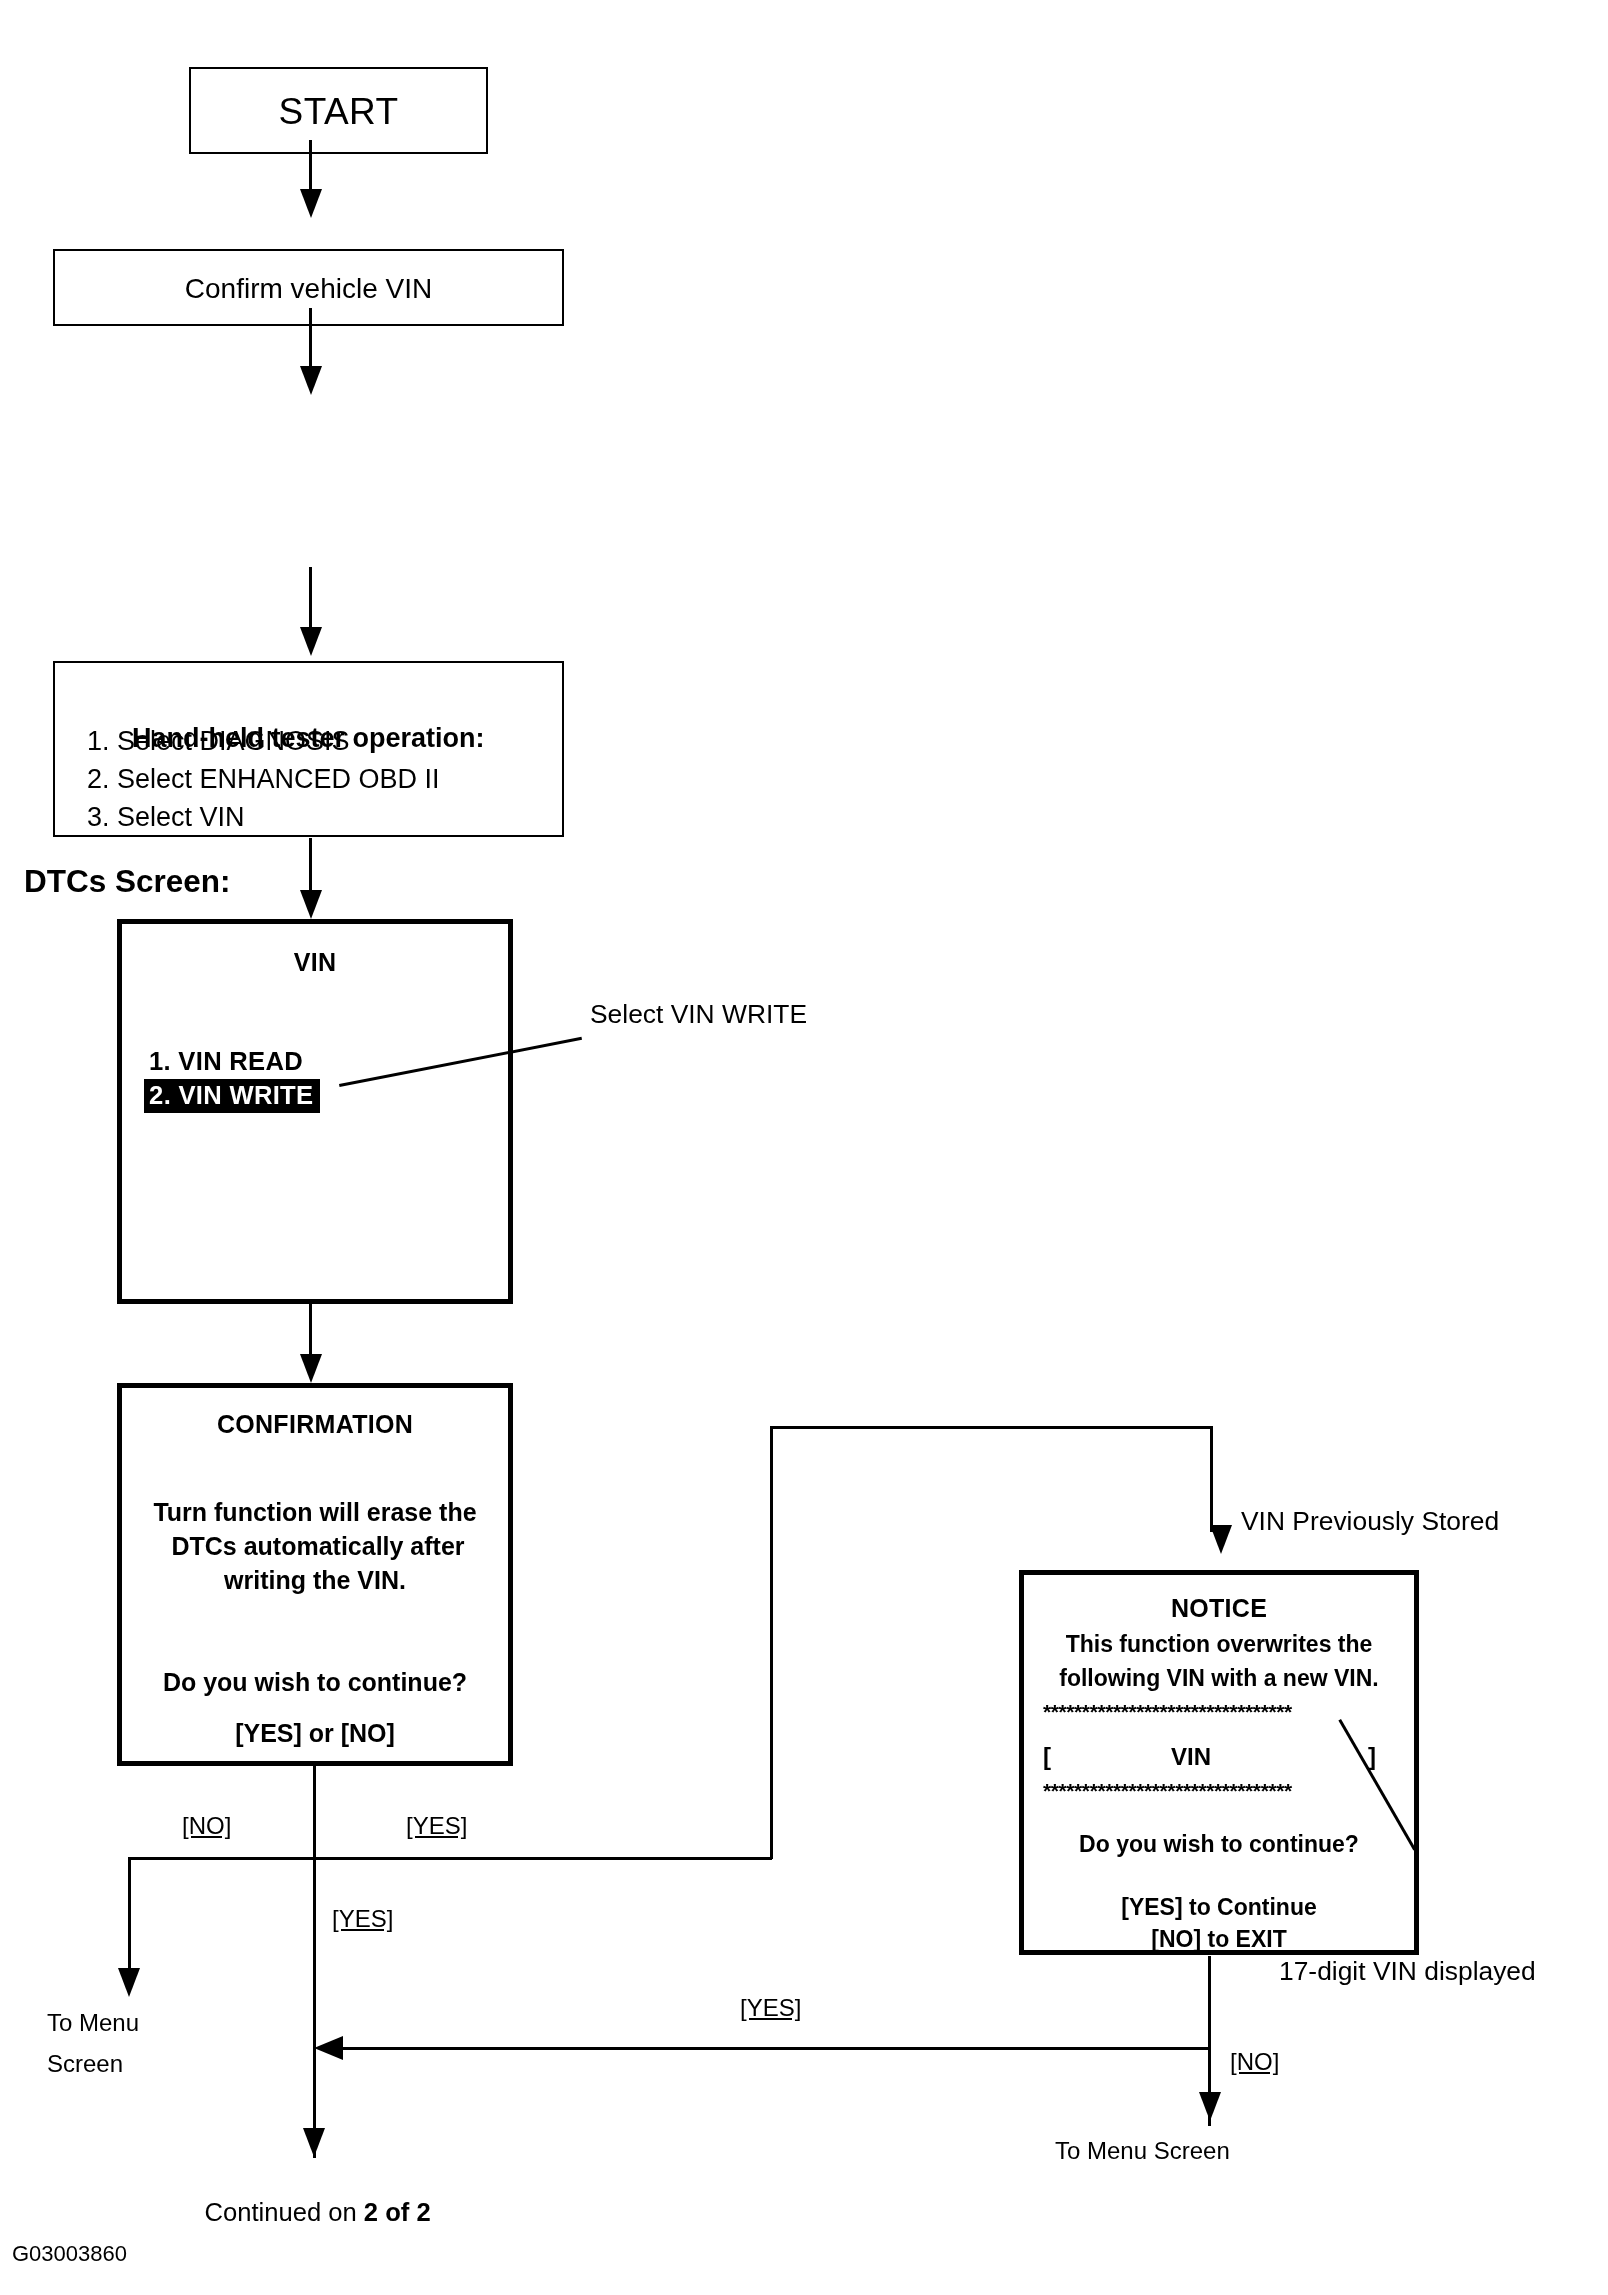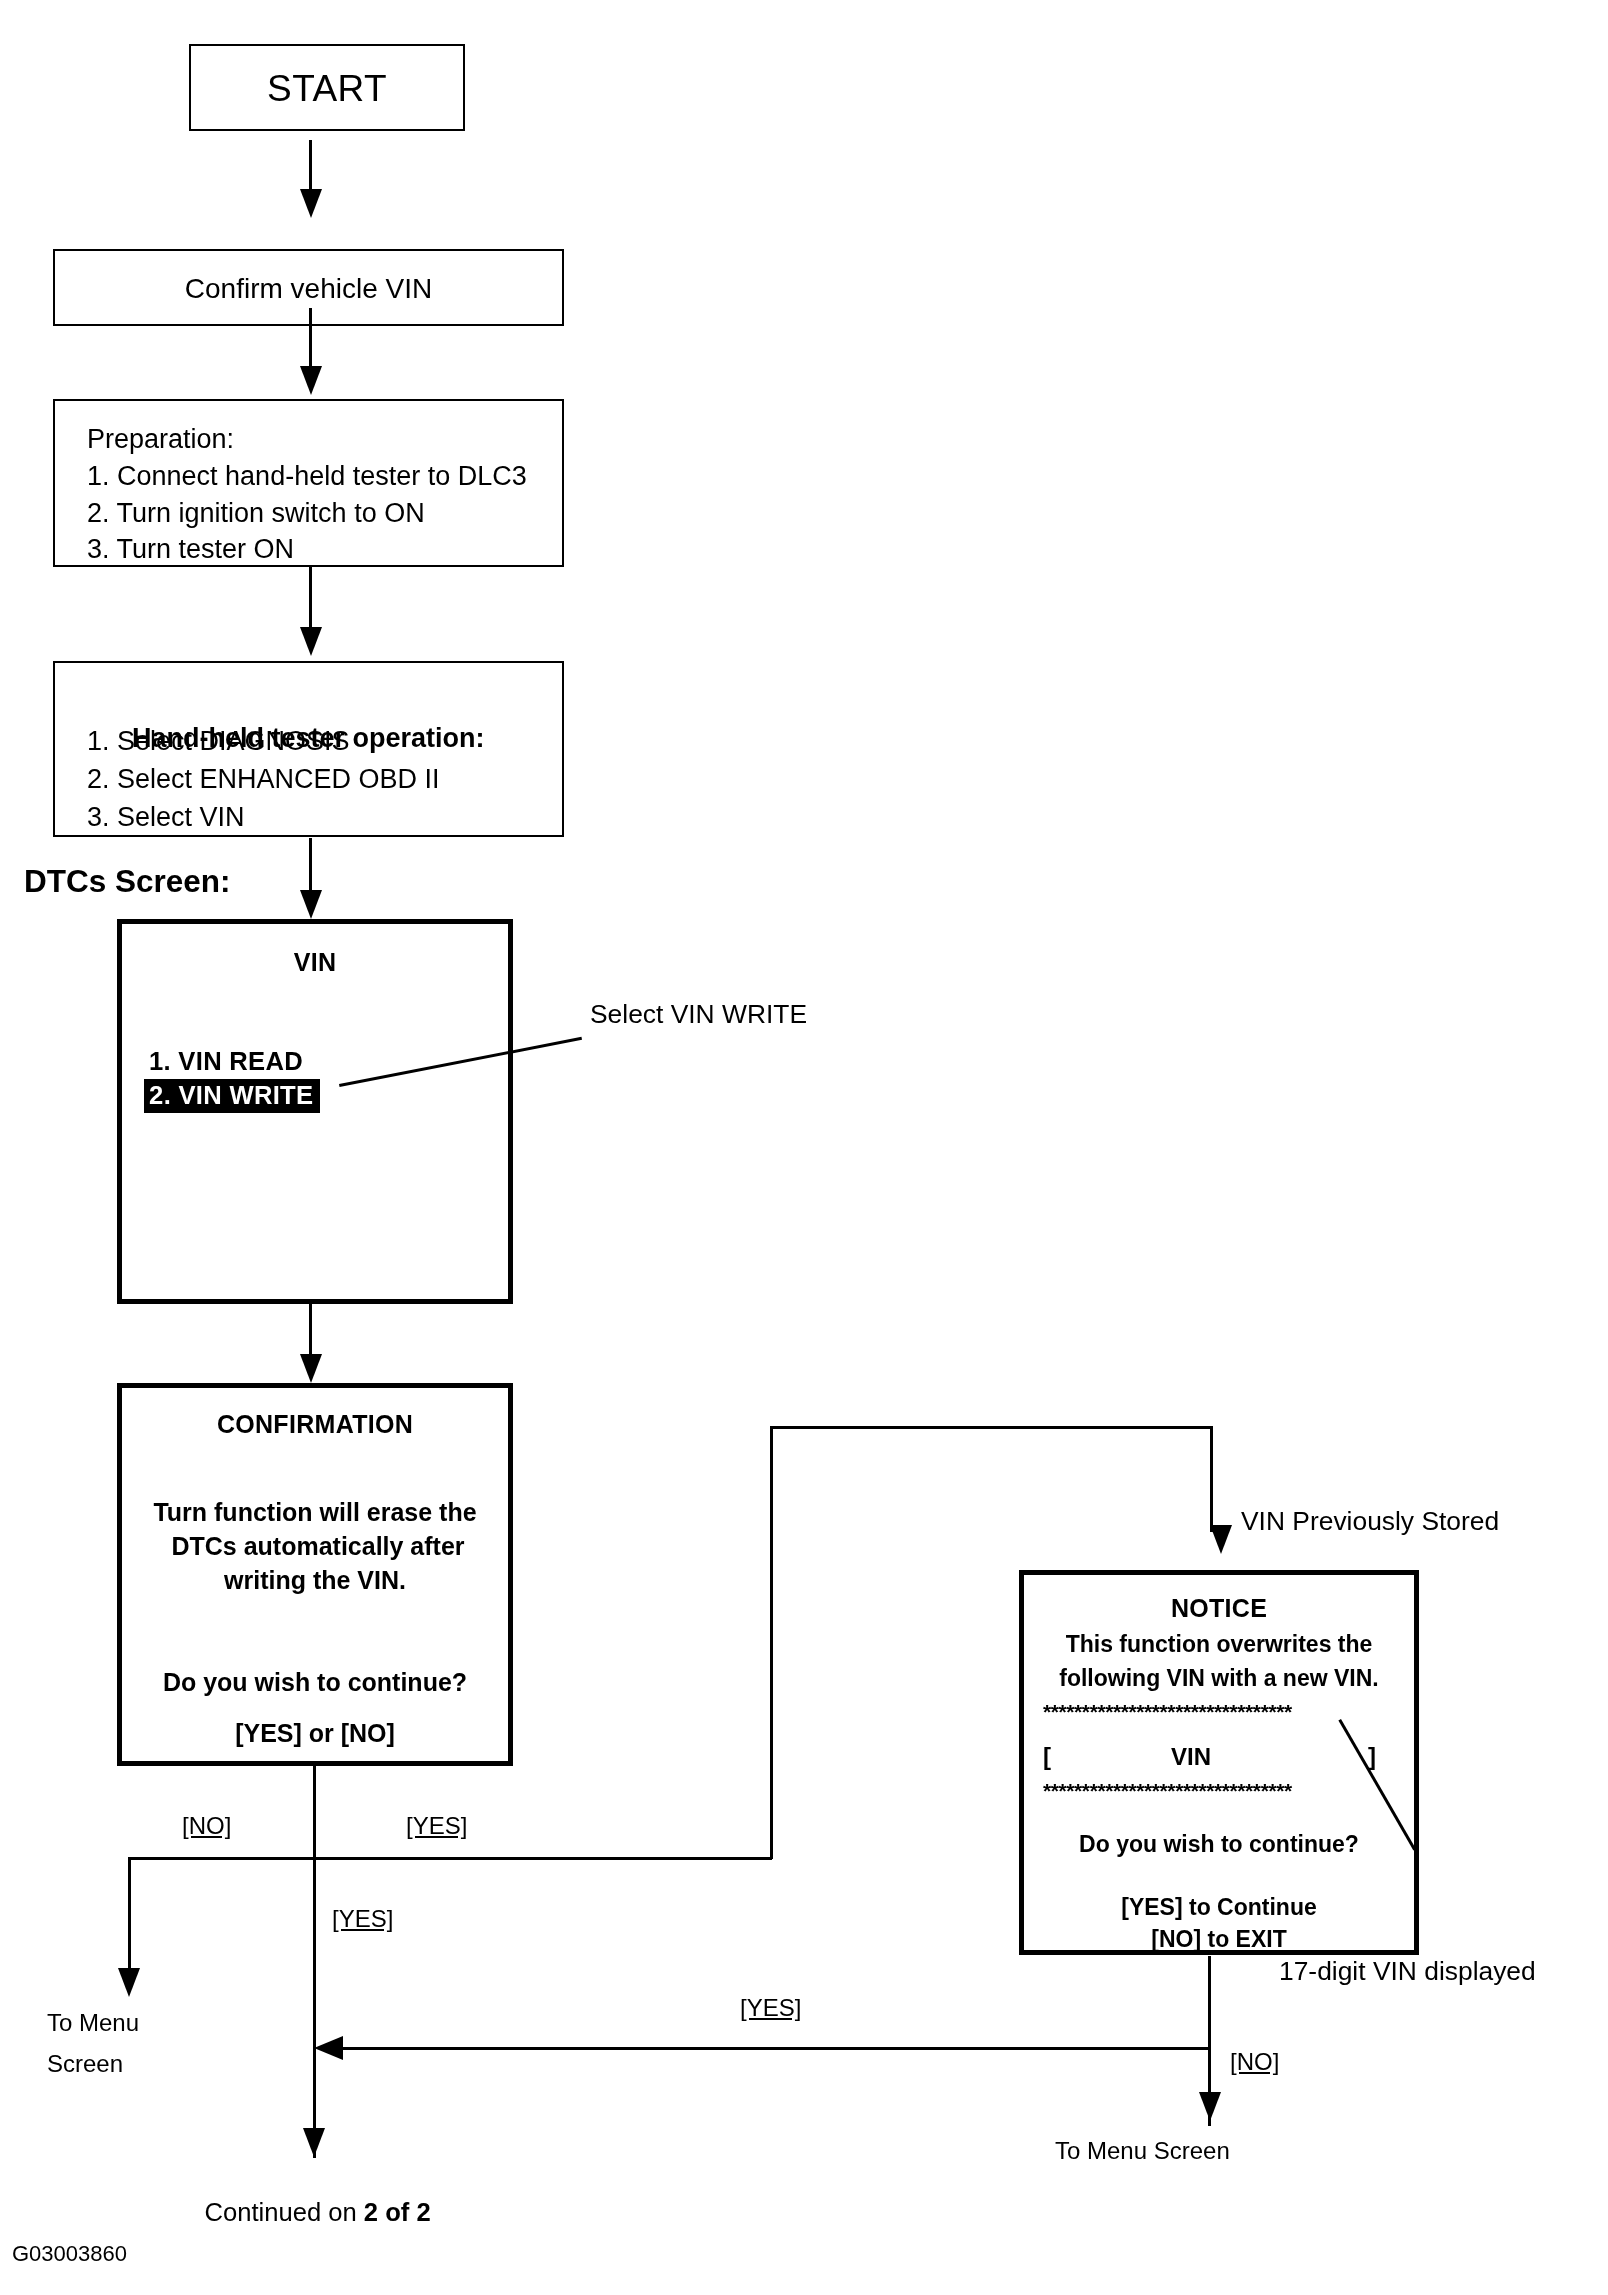--- a/index.html
+++ b/index.html
@@ -152,38 +152,32 @@
     background: #000;
     height: 2.6px;
     transform-origin: 0 0;
   }
 </style>
 </head>
 <body>
 
 <div id="sheet">
 
-  <div class="box" style="left:189px; top:44px; width:276px; height:87px;">
+  <div class="box" style="left:189px; top:67px; width:299px; height:87px;">
     <div class="ctr-text t-start" style="top:22px;">START</div>
   </div>
   <div class="vline" style="left:309px; top:140px; height:56px;"></div>
   <div class="arrow-down" style="left:300px; top:189px;"></div>
 
   <div class="box" style="left:53px; top:232px; width:511px; height:77px;margin-top:17px;">
     <div class="ctr-text t-plain" style="top:22px;">Confirm vehicle VIN</div>
   </div>
   <div class="vline" style="left:309px; top:308px; height:65px;"></div>
   <div class="arrow-down" style="left:300px; top:366px;"></div>
 
-  <div class="box" style="left:53px; top:399px; width:511px; height:168px;">
-    <div class="t-list" style="position:absolute; left:32px; top:20.4px;">Preparation:</div>
-    <div class="t-list" style="position:absolute; left:32px; top:57px;">1. Connect hand-held tester to DLC3</div>
-    <div class="t-list" style="position:absolute; left:32px; top:94px;">2. Turn ignition switch to ON</div>
-    <div class="t-list" style="position:absolute; left:32px; top:130px;">3. Turn tester ON</div>
-  </div>
   <div class="vline" style="left:309px; top:567px; height:68px;"></div>
   <div class="arrow-down" style="left:300px; top:627px;"></div>
 
   <div class="box" style="left:53px; top:661px; width:511px; height:176px;">
     <div class="t-list" style="position:absolute; left:32px; top:20.4px; font-weight:bold;">
       <span>Hand-held tester operation:</span>
     </div>
     <div class="t-list" style="position:absolute; left:32px; top:60px;">1. Select DIAGNOSIS</div>
     <div class="t-list" style="position:absolute; left:32px; top:98px;">2. Select ENHANCED OBD II</div>
     <div class="t-list" style="position:absolute; left:32px; top:136px;">3. Select VIN</div>

